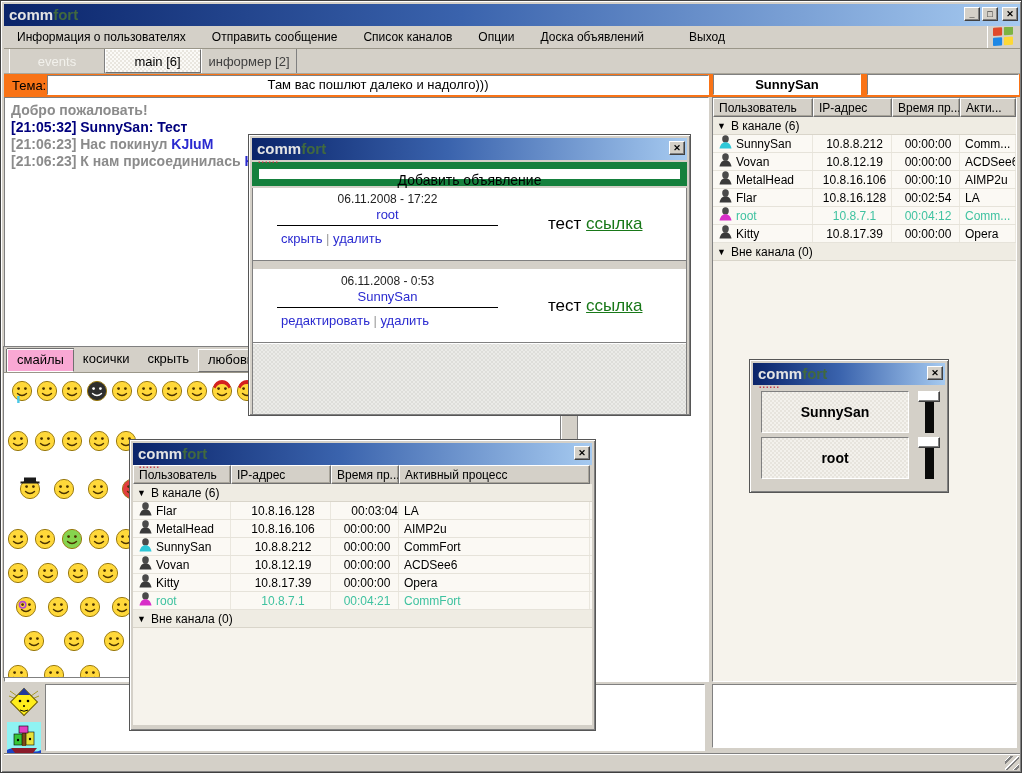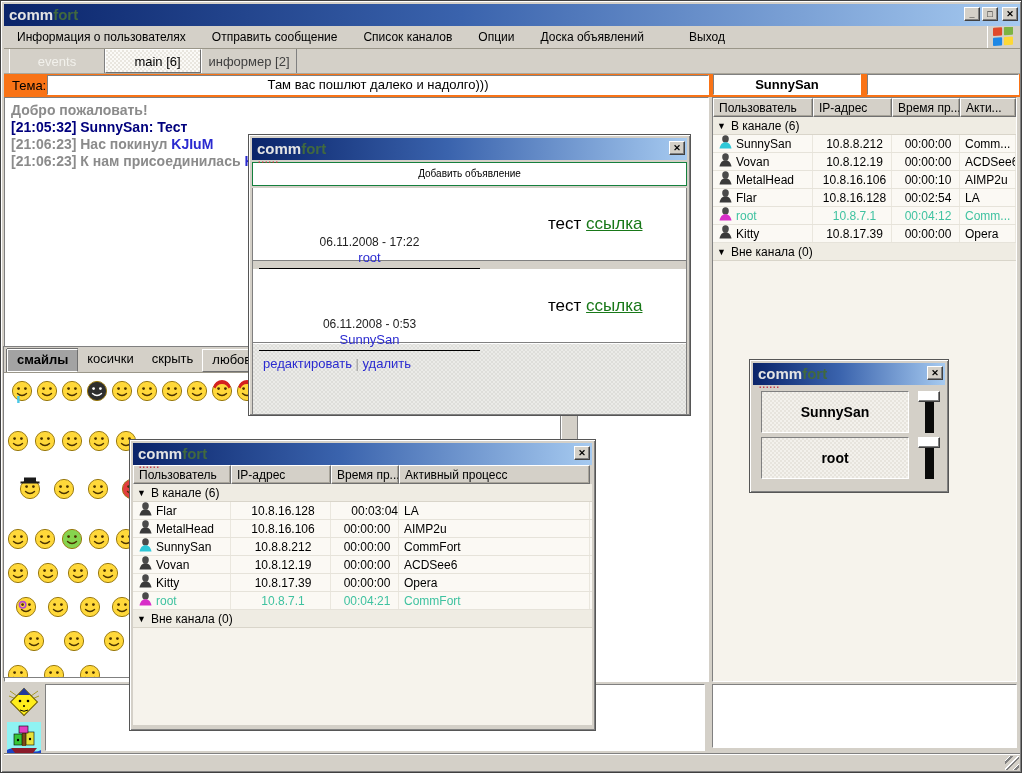--- a/index.html
+++ b/index.html
@@ -73,35 +73,35 @@
              border:1px solid; border-color:#808080 #fff #fff #808080; }
   .statusbar { position:absolute; left:3px; top:752px; width:1016px; height:18px; background:#d4d0c8;
                border-top:1px solid #808080; box-shadow:0 1px 0 #fff inset; }
   .grip { position:absolute; right:1px; bottom:1px; width:14px; height:14px;
           background:repeating-linear-gradient(135deg, transparent 0 3px, #fff 3px 4px, #808080 4px 6px); }
   
   .smpanel { position:absolute; left:2px; top:345px; width:575px; height:332px; background:#fff;
              border:1px solid #808080; z-index:10; overflow:hidden; }
   .smtabs { height:26px; background:#d4d0c8; border-bottom:1px solid #9a9689; display:flex; padding:2px 0 0 3px; font-size:13px; }
   .smtab { padding:2px 9px 0 9px; height:23px; }
-  .smtab.active { background:#a3a3a3; border:1px solid; border-color:#fff #707070 #fff #fff; font-weight:bold;
+  .smtab.active { background:#f9a8d4; border:1px solid; border-color:#fff #707070 #fff #fff; font-weight:normal;
                   border-top-color:#fff; box-shadow:0 -1px 0 #707070, -1px 0 0 #707070; }
   .smtab.boxed { border:1px solid; border-color:#fff #707070 #707070 #fff; }
   .smitem { position:absolute; width:24px; height:24px; }
   .smscroll { position:absolute; right:0; top:26px; width:17px; bottom:0; background:#d4d0c8;
               border-left:1px solid #808080; box-shadow:inset 1px 0 0 #fff; }
   
   .win-announce { left:247px; top:133px; width:443px; height:282px; z-index:30; }
   .win-userlist { left:128px; top:438px; width:467px; height:292px; z-index:40; }
   .win-volume  { left:748px; top:358px; width:200px; height:134px; z-index:20; }
-  .banner { height:24px; margin:2px 0; background:#fff; border:1px solid #15803d;
-            text-align:center; font-size:10px; line-height:22px; color:#000; }
+  .banner { height:24px; margin:2px 0; background:#fff; border:7px solid #15803d;
+            text-align:center; font-size:14px; line-height:22px; color:#000; }
   .abody { background:#fff; border:1px solid #808080; border-top:none; }
   .entry { position:relative; height:72px; background:#fff; }
-  .ecol { position:absolute; left:4px; top:4px; width:225px; text-align:center;margin-top:43px; }
+  .ecol { position:absolute; left:22px; top:4px; width:225px; text-align:center; }
   .edate { font-size:12px; color:#222; }
   .eauthor { font-size:13px; color:#2a2ad0; margin-top:1px; }
   .ehr { border:none; border-top:1px solid #000; margin:3px 2px 0 2px; }
   .eactions { text-align:left; font-size:13px; color:#2a2ad0; margin-top:5px; padding-left:6px; }
   .eactions .sep { color:#9a9a9a; }
   .etext { position:absolute; left:295px; top:26px; font-size:17px; color:#000; }
   .glink { color:#187818; text-decoration:underline; }
   .esep { height:10px; background:#d4d0c8; border-top:1px solid #808080; border-bottom:1px solid #fff; }
   .hatch { height:72px; background-image:conic-gradient(#ebebe8 25%, #dededa 0 50%, #ebebe8 0 75%, #dededa 0);
            background-size:4px 4px; border-top:1px solid #808080; box-shadow:inset 0 1px 0 #fff; }

